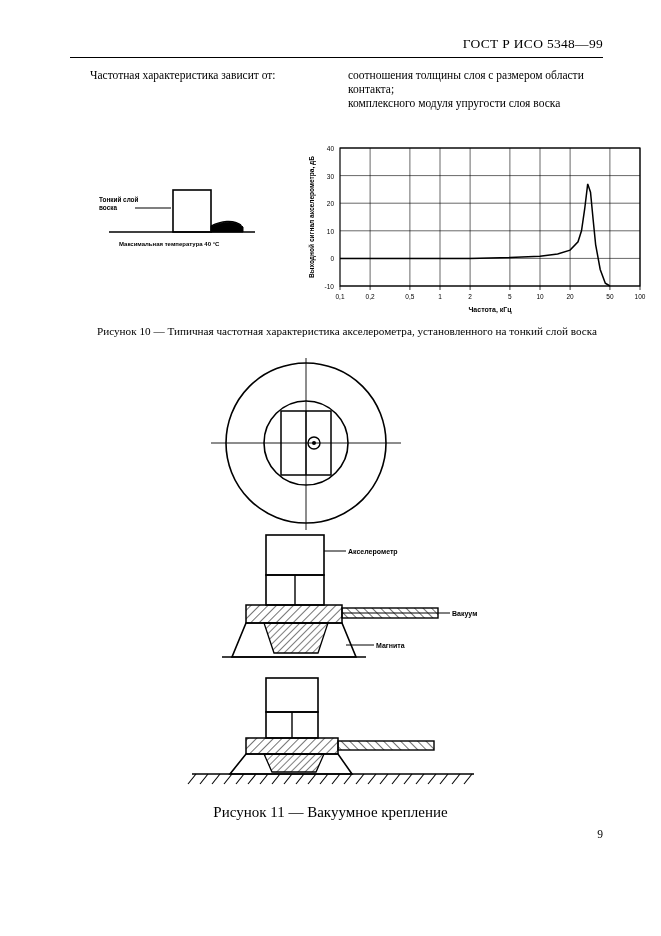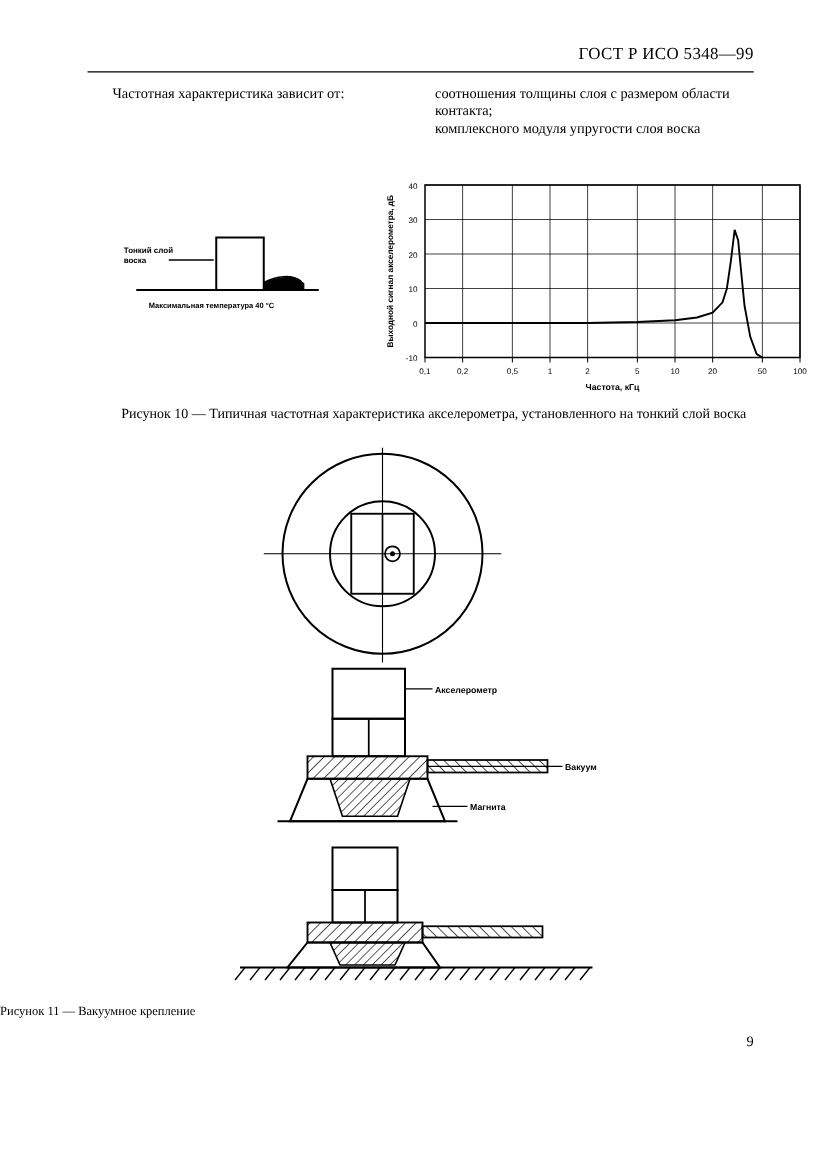--- a/index.html
+++ b/index.html
@@ -87,22 +87,22 @@
     position: absolute;
     left: 72px; top: 325px;
     width: 520px;
     font-size: 11.2px;
     margin-left: 25px;
   }
   .caption11 {
     position: absolute;
     left: 0; top: 804px;
     width: 661px;
-    text-align: left;
-    font-size: 10px;
+    text-align: center;
+    font-size: 15px;
   }
 
   
   .plan {
     position: absolute;
     left: 196px; top: 358px;
     width: 250px;
     height: 175px;
   }
 

